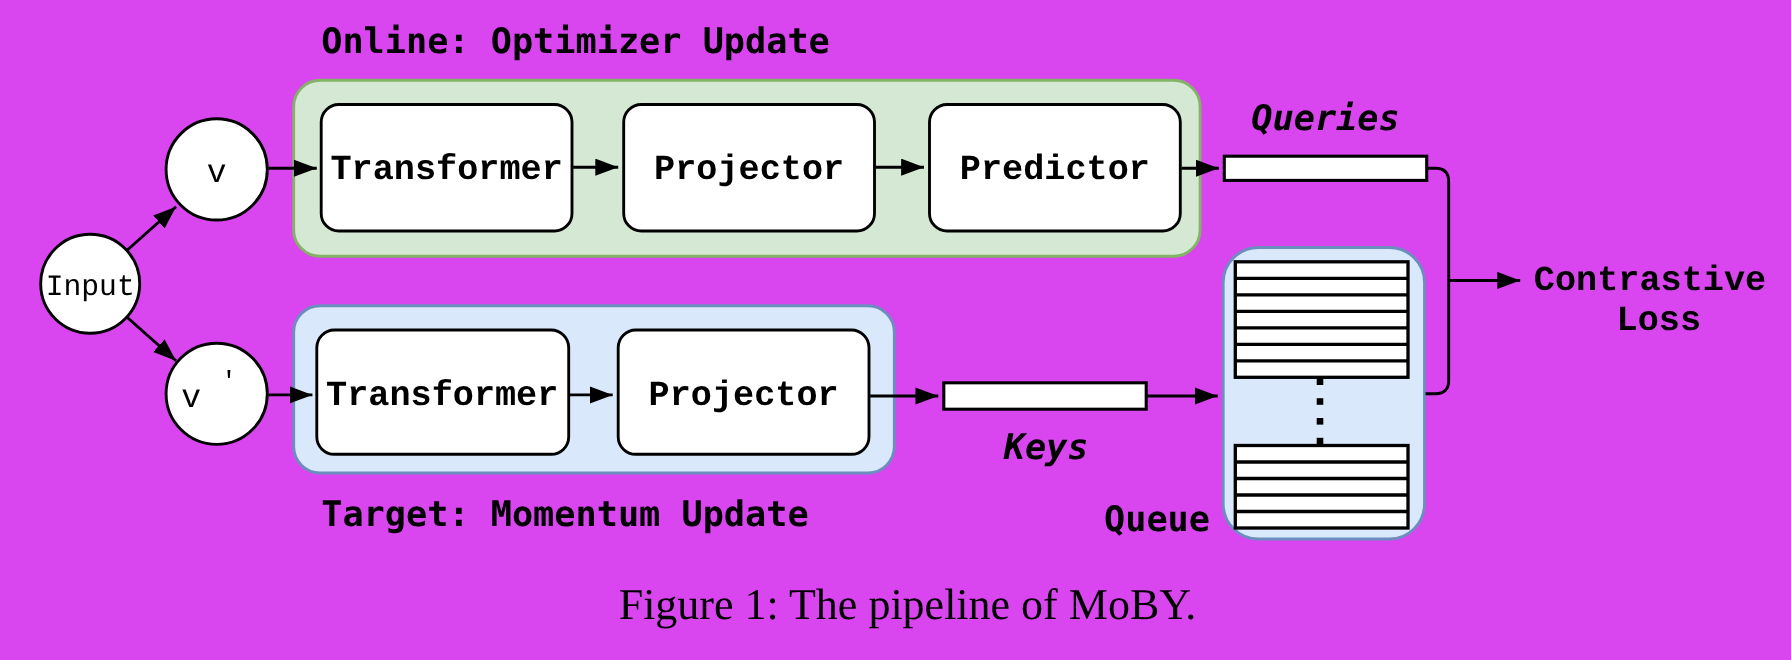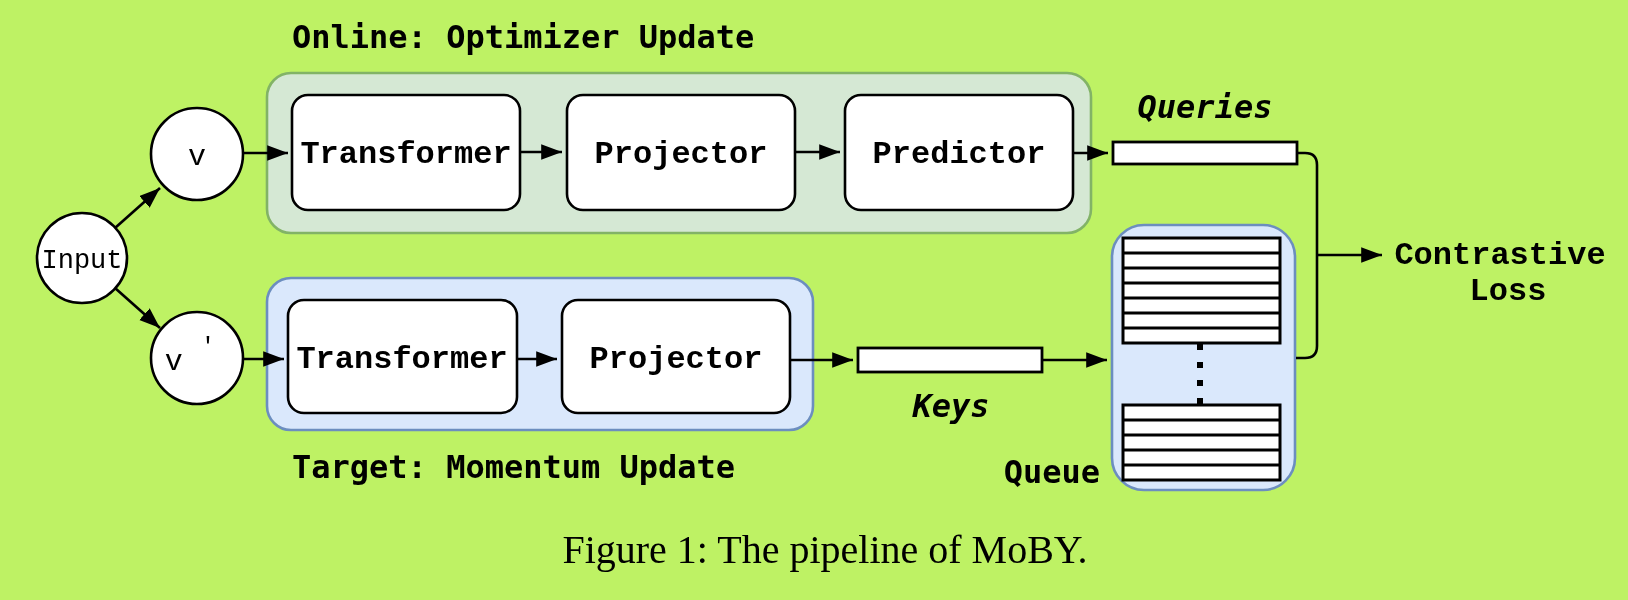--- a/index.html
+++ b/index.html
@@ -1,16 +1,16 @@
 <!DOCTYPE html>
 <html><head>
 <meta charset="utf-8">
 <style>
   html,body{margin:0;padding:0;background:#ffffff;}
-  .stage{position:relative;width:1628px;height:600px;background:#bef264;overflow:hidden;
+  .stage{position:relative;width:1628px;height:600px;background:#d946ef;overflow:hidden;
          font-family:"Liberation Sans",sans-serif;}
   svg{display:block;}
   .proc-box{fill:#ffffff;stroke:#000000;stroke-width:2.6;}
   .node-circle{fill:#ffffff;stroke:#000000;stroke-width:2.6;}
   .bar{fill:#ffffff;stroke:#000000;stroke-width:2.8;}
   .edge{stroke:#000000;stroke-width:2.6;fill:none;}
   .connector{stroke:#000000;stroke-width:2.6;fill:none;}
   .slat{stroke:#000000;stroke-width:3;}
   .stack-rect{fill:#ffffff;stroke:#000000;stroke-width:3;}
   .dot{fill:#000000;}

